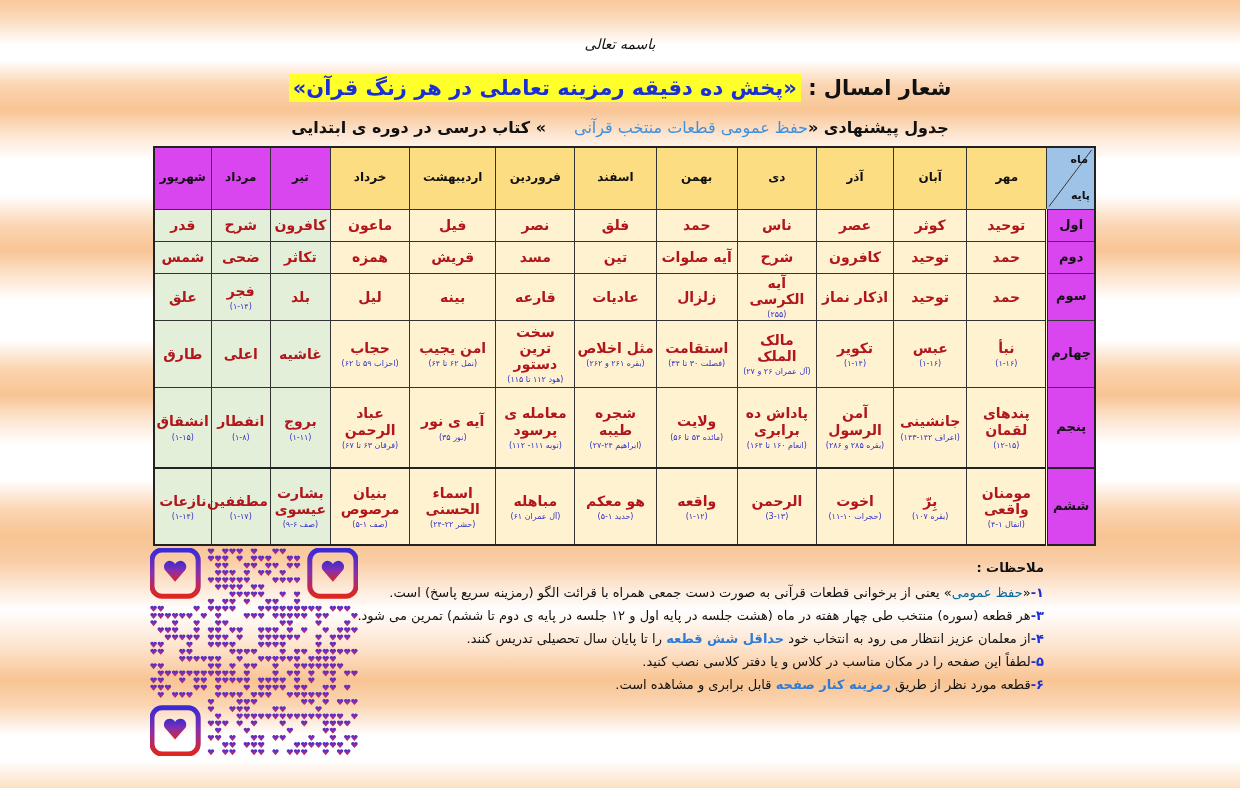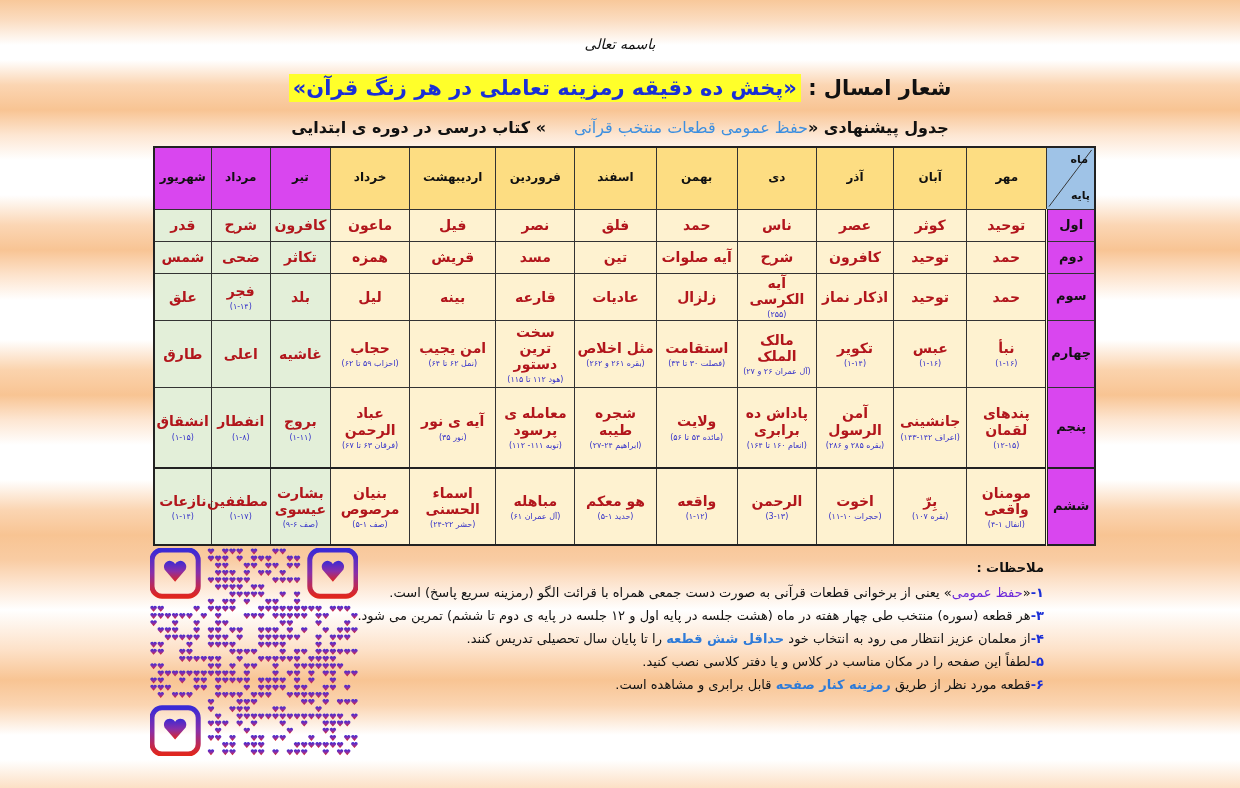--- a/index.html
+++ b/index.html
@@ -61,21 +61,21 @@
   tr.h6 { height: 77px; border-top: 2px solid #222; }
 
   .notes {
     position: absolute; top: 556px; right: 196px; width: 690px;
     font-size: 13px; color: #111; line-height: 23px;
   }
   .notes .title { font-weight: bold; font-size: 13px; margin-bottom: 2px; margin-right: 0; }
   .notes .item { white-space: nowrap; }
   .notes .num { color: #1a2fd6; font-weight: bold; }
   .notes .hlb { color: #2f7bd8; font-weight: bold; }
-  .notes .hlb-light { color: #6d28d9; }
+  .notes .hlb-light { color: #0369a1; }
   .qr {
     position: absolute; top: 548px; left: 150px; width: 208px; height: 208px;
   }
 </style>
 </head>
 <body>
 
 <div class="bismillah">باسمه تعالی</div>
 
 <div class="slogan">

